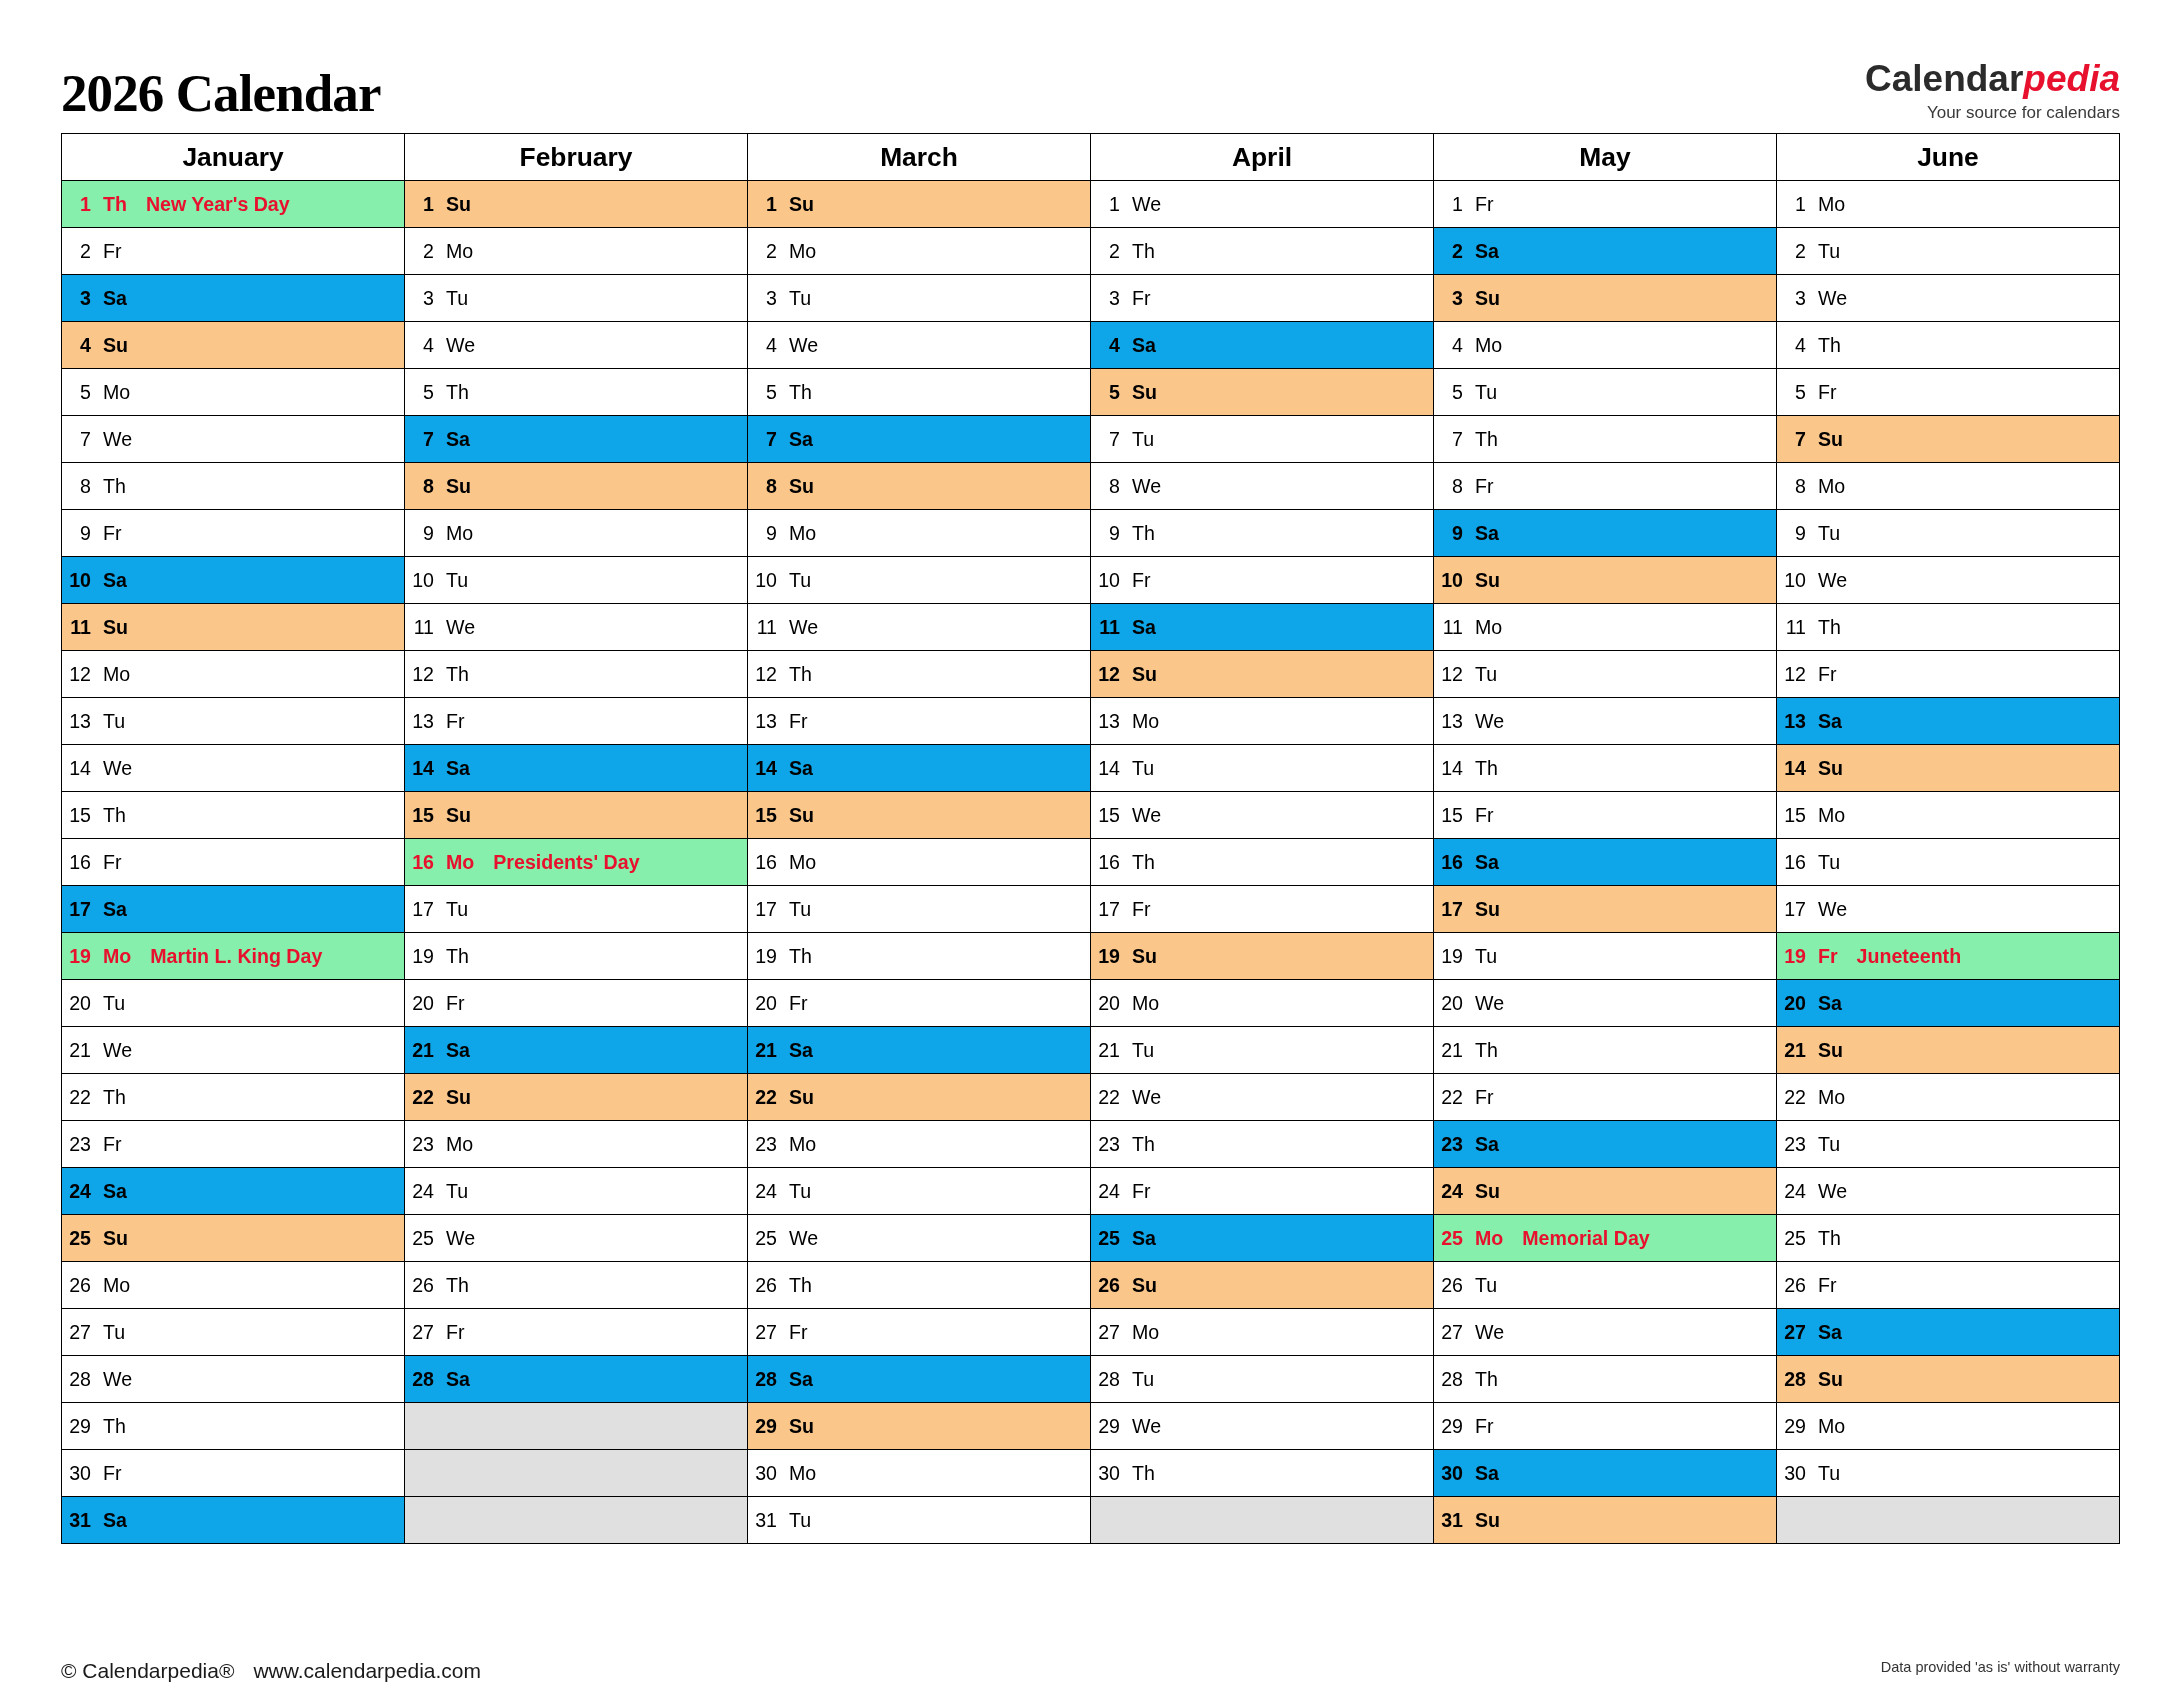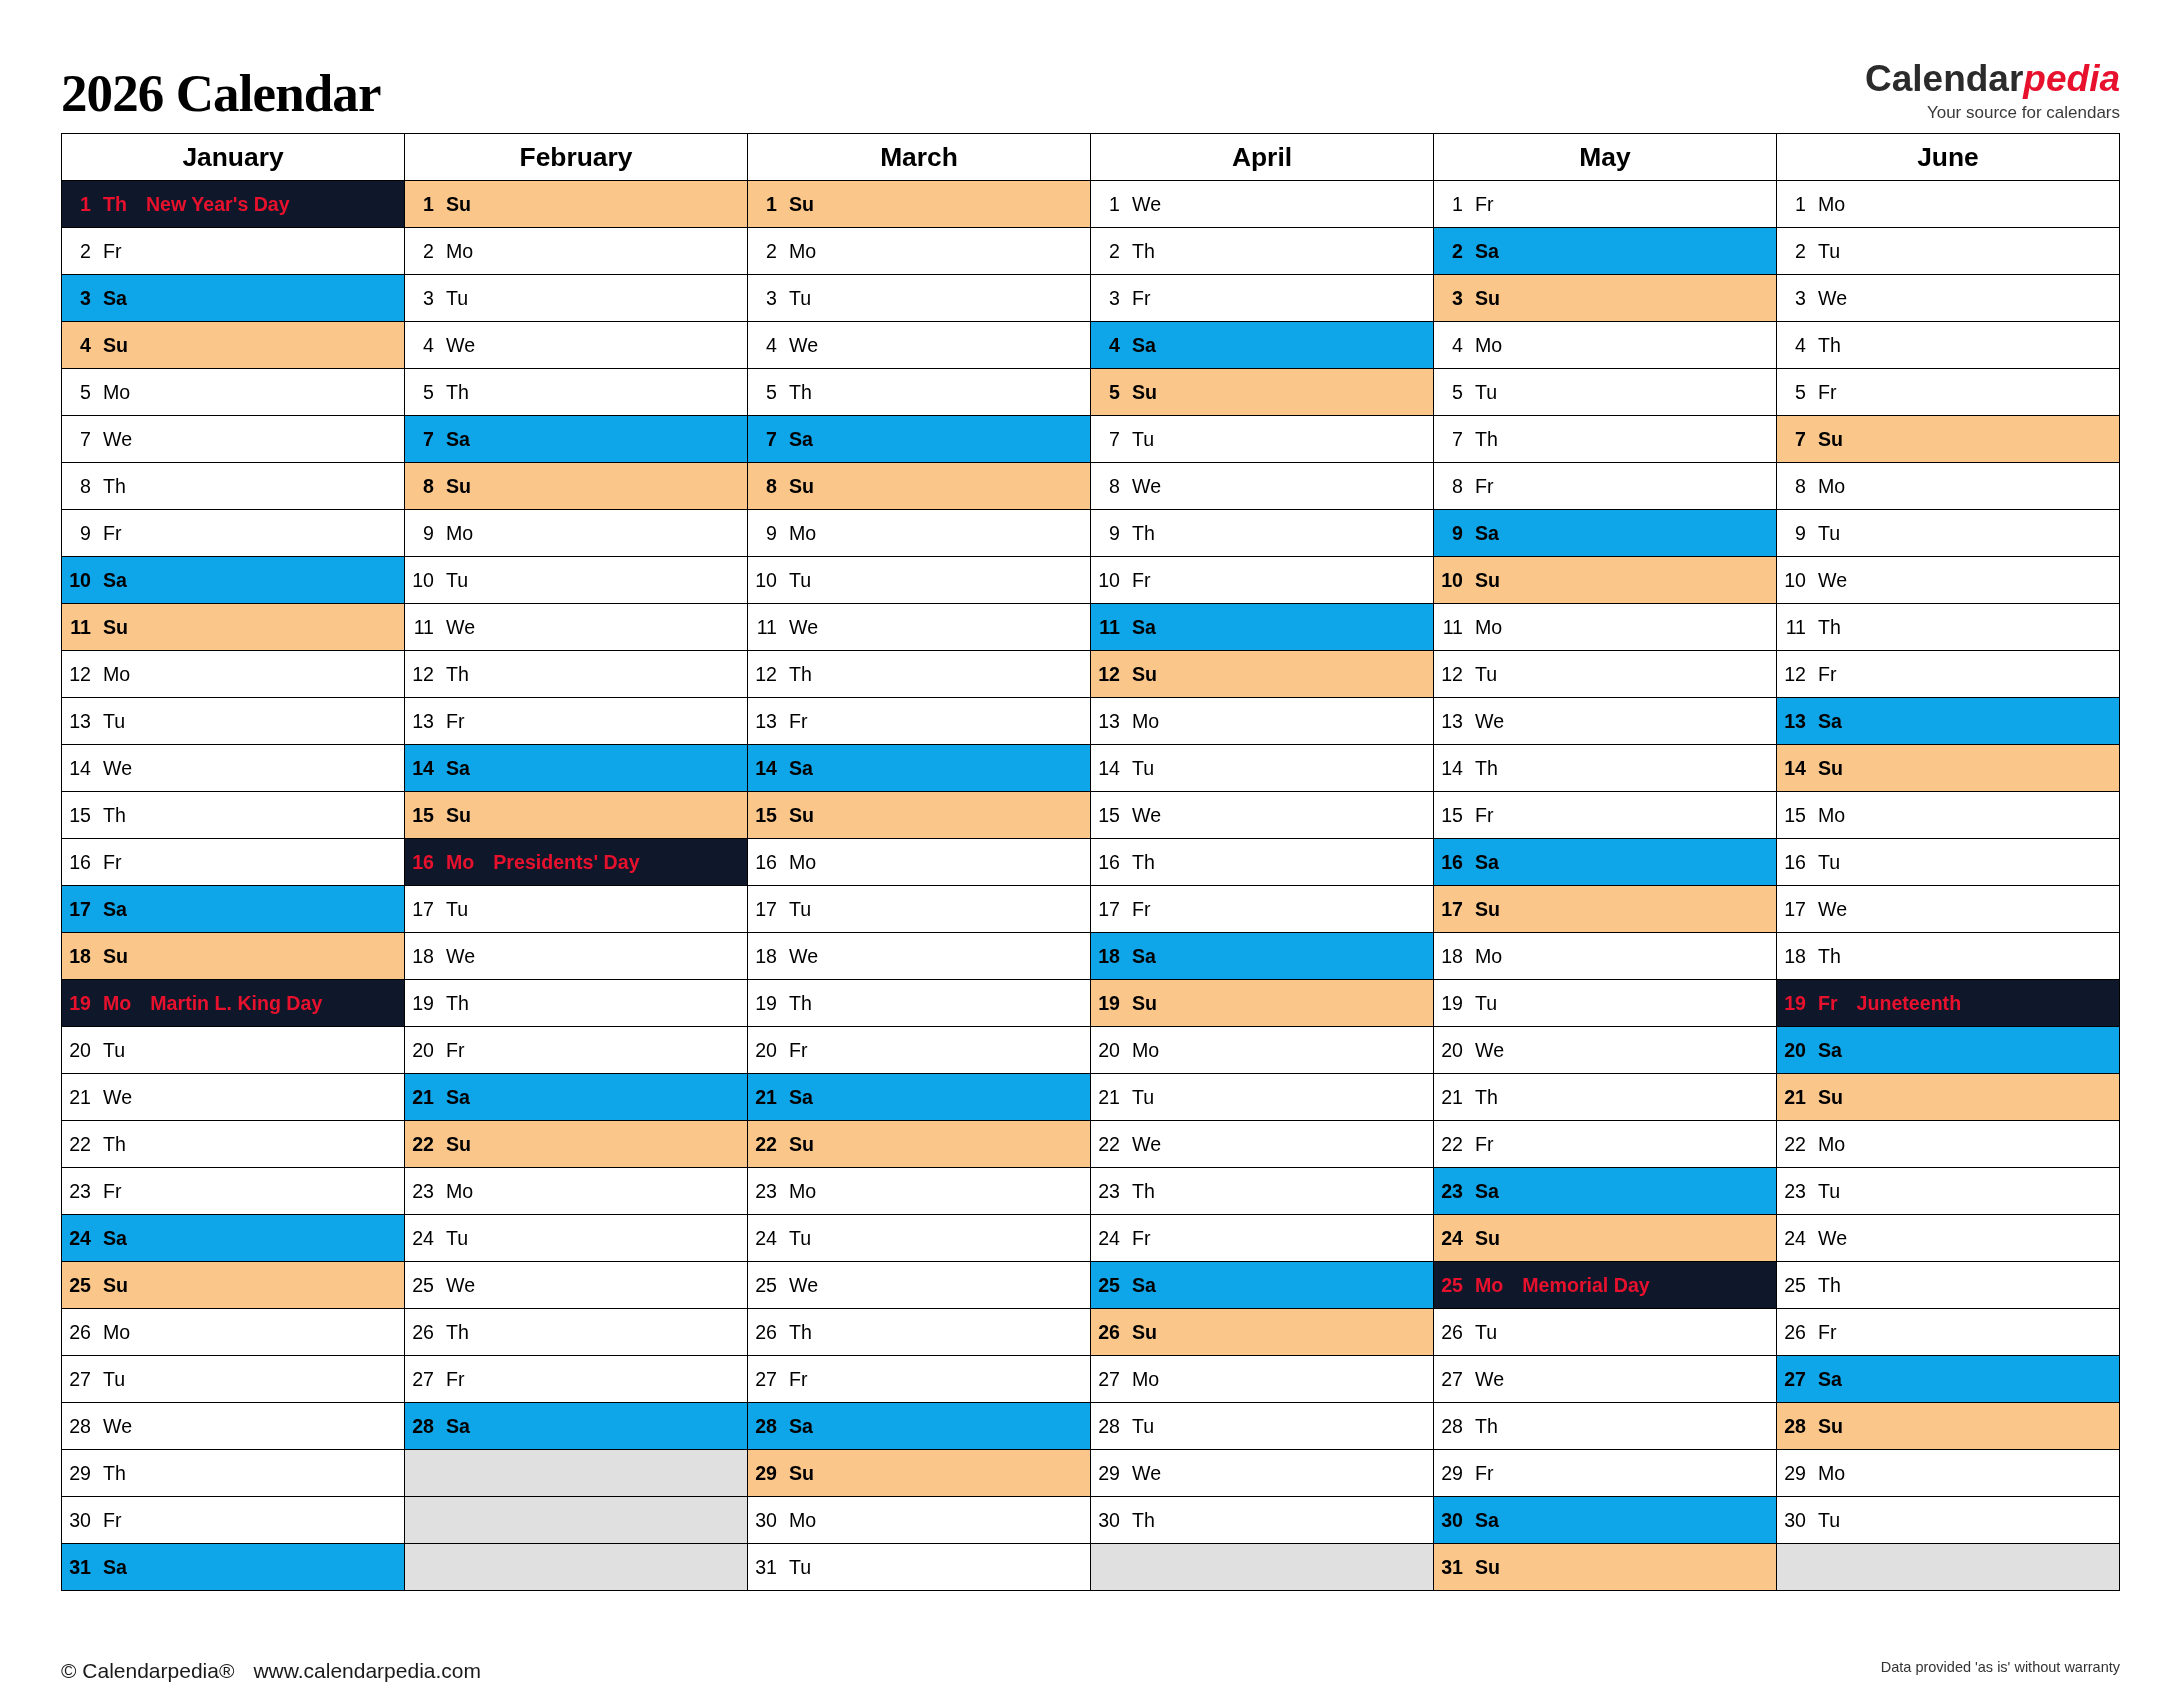--- a/index.html
+++ b/index.html
@@ -89,21 +89,21 @@
   }
   td.day .dow {
     display: inline-block;
   }
   td.day .hol {
     margin-left: 19px;
   }
   
   td.sat { background: #0ea5e9; font-weight: bold; }
   td.sun { background: #fbc68a; font-weight: bold; }
-  td.holiday { background: #0f172a; font-weight: bold; color: #e8112d; }
+  td.holiday { background: #86efac; font-weight: bold; color: #e8112d; }
   td.empty { background: #e0e0e0; border: 0.9px solid #000000; }
   
   .footer {
     position: absolute;
     left: 61px;
     right: 61px;
     bottom: 22px;
     display: flex;
     align-items: flex-start;
     justify-content: space-between;
@@ -275,28 +275,20 @@
         </tr>
         <tr>
           <td class="day sat"><span class="num">17</span><span class="dow">Sa</span></td>
           <td class="day "><span class="num">17</span><span class="dow">Tu</span></td>
           <td class="day "><span class="num">17</span><span class="dow">Tu</span></td>
           <td class="day "><span class="num">17</span><span class="dow">Fr</span></td>
           <td class="day sun"><span class="num">17</span><span class="dow">Su</span></td>
           <td class="day "><span class="num">17</span><span class="dow">We</span></td>
         </tr>
         <tr>
-          <td class="day sun"><span class="num">18</span><span class="dow">Su</span></td>
-          <td class="day "><span class="num">18</span><span class="dow">We</span></td>
-          <td class="day "><span class="num">18</span><span class="dow">We</span></td>
-          <td class="day sat"><span class="num">18</span><span class="dow">Sa</span></td>
-          <td class="day "><span class="num">18</span><span class="dow">Mo</span></td>
-          <td class="day "><span class="num">18</span><span class="dow">Th</span></td>
-        </tr>
-        <tr>
           <td class="day holiday"><span class="num">19</span><span class="dow">Mo</span><span class="hol">Martin L. King Day</span></td>
           <td class="day "><span class="num">19</span><span class="dow">Th</span></td>
           <td class="day "><span class="num">19</span><span class="dow">Th</span></td>
           <td class="day sun"><span class="num">19</span><span class="dow">Su</span></td>
           <td class="day "><span class="num">19</span><span class="dow">Tu</span></td>
           <td class="day holiday"><span class="num">19</span><span class="dow">Fr</span><span class="hol">Juneteenth</span></td>
         </tr>
         <tr>
           <td class="day "><span class="num">20</span><span class="dow">Tu</span></td>
           <td class="day "><span class="num">20</span><span class="dow">Fr</span></td>

